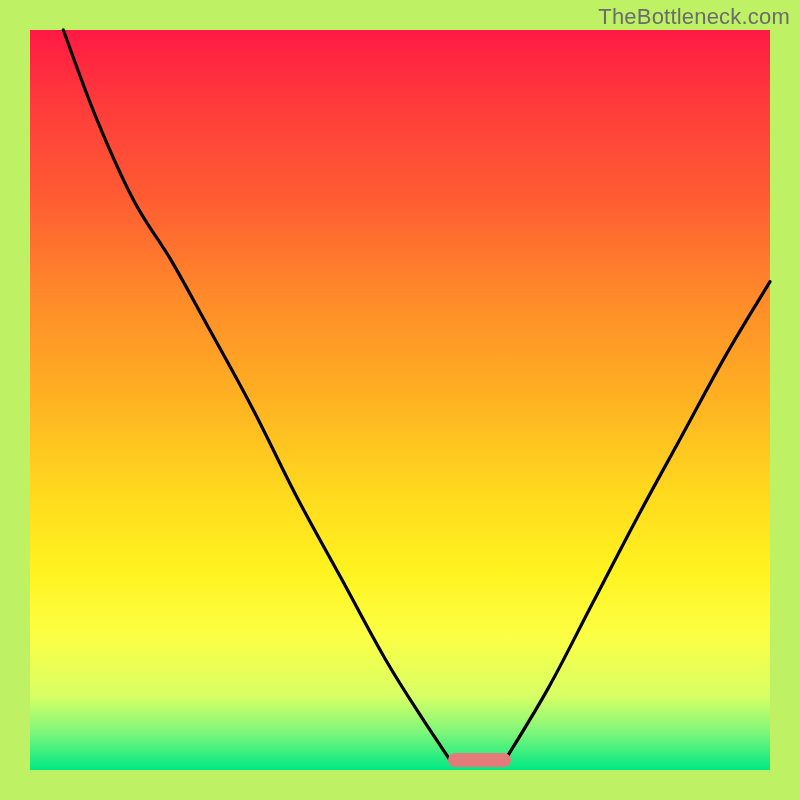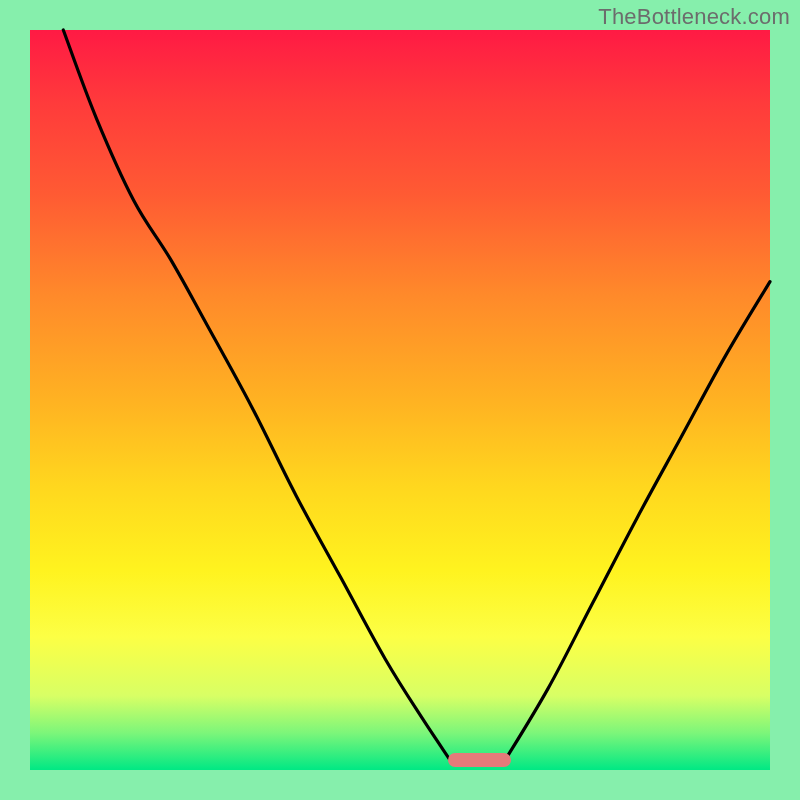--- a/index.html
+++ b/index.html
@@ -8,21 +8,21 @@
     width: 800px;
     height: 800px;
     overflow: hidden;
     background: #000;
     font-family: Arial, Helvetica, sans-serif;
   }
   .frame {
     position: relative;
     width: 800px;
     height: 800px;
-    background: #86efac;
+    background: #bef264;
   }
   .watermark {
     position: absolute;
     top: 4px;
     right: 10px;
     color: #6c6c6c;
     font-size: 22px;
     font-weight: 500;
     letter-spacing: 0.2px;
     user-select: none;

